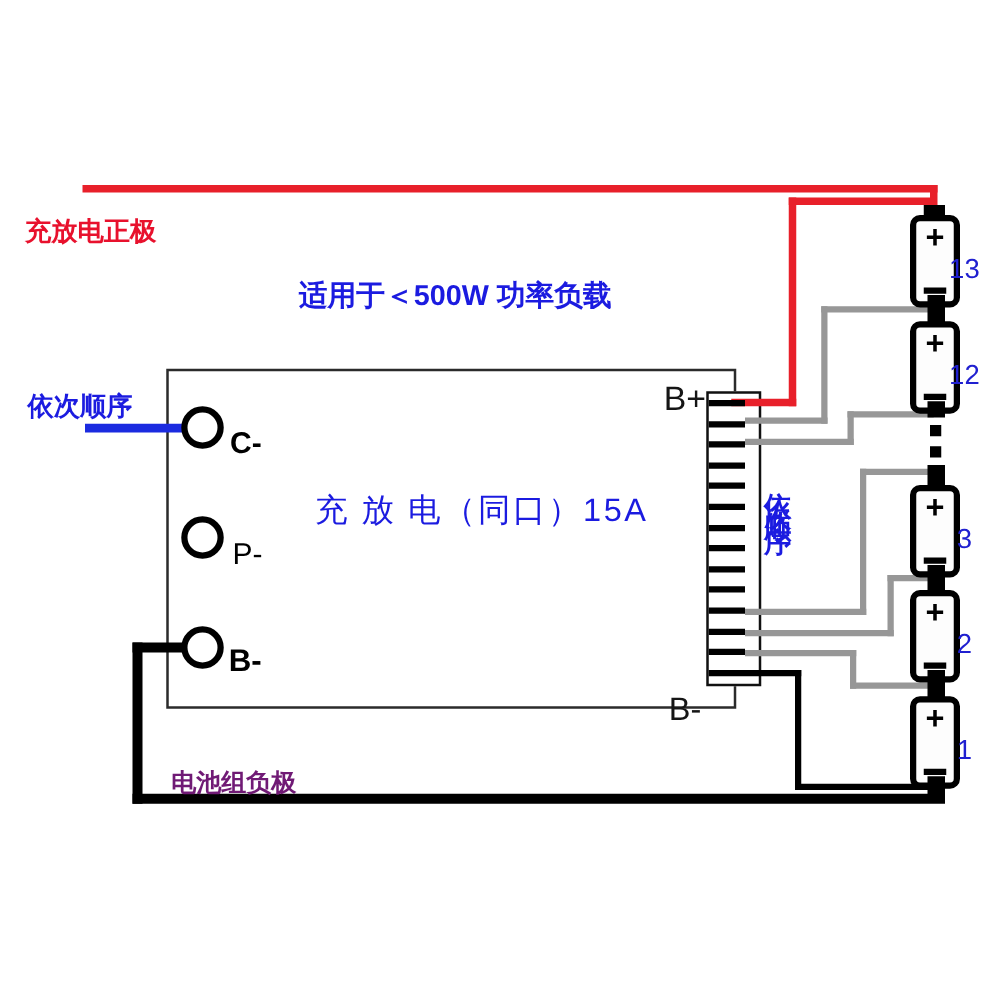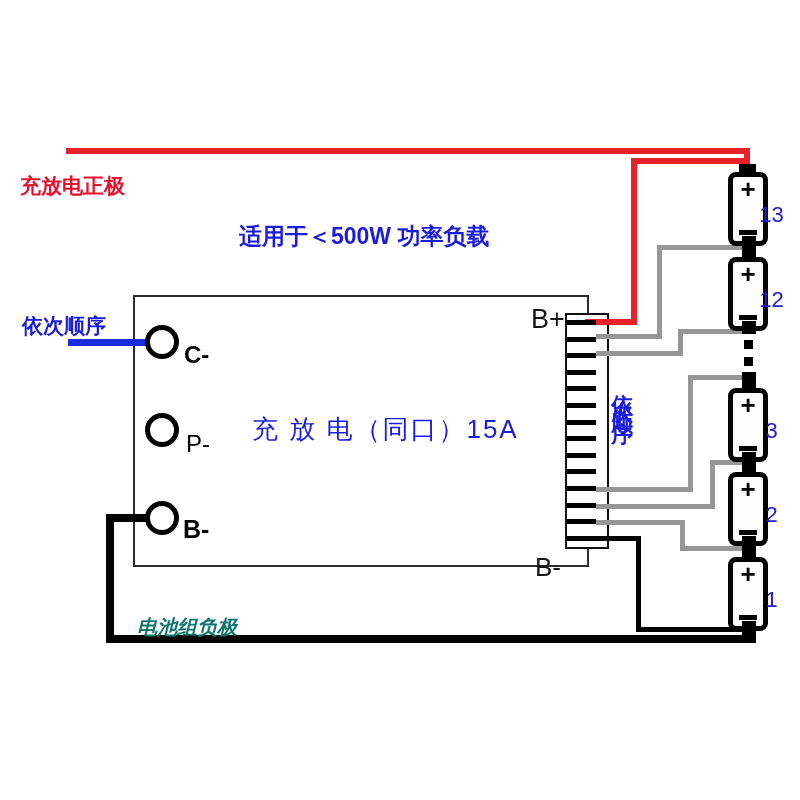--- a/index.html
+++ b/index.html
@@ -40,28 +40,28 @@
   .cell .num{font-size:22px;color:#2020d0;line-height:1;margin-left:47px;}
   .cell .minusbar{width:18px;height:5px;background:#000;}
   .nub{position:absolute;background:#000;}
   .dash{position:absolute;width:9px;height:9px;background:#000;}
   
   .lbl{position:absolute;line-height:1.15;white-space:nowrap;margin-top:12px;}
   .lbl-red{color:#e8112d;font-weight:bold;font-size:21px;}
   .lbl-blue{color:#1b1be0;font-weight:bold;font-size:21px;}
   #power-note{left:239px;top:211px;font-size:23px;text-align:right;}
   #board-line1{left:252px;top:357px;font-size:26px;font-weight:normal;color:#1b1be0;letter-spacing:1px;}
-  #board-line2{left:252px;top:403px;font-size:26px;font-weight:normal;color:#1b1be0;letter-spacing:2px;}
+  #board-line2{left:252px;top:382px;font-size:26px;font-weight:normal;color:#1b1be0;letter-spacing:2px;}
   #bplus{left:531px;top:292px;font-size:27px;color:#151515;font-weight:normal;}
   #bminus{left:535px;top:541px;font-size:26px;color:#151515;font-weight:normal;}
   #seq{
     left:610px;top:364px;font-size:22px;color:#1b1be0;font-weight:bold;
     writing-mode:vertical-rl;text-orientation:upright;letter-spacing:9px;
   }
-  #pack-neg{left:137px;top:604px;font-size:20px;font-weight:bold;color:#0f766e;font-style:italic;}
+  #pack-neg{left:137px;top:604px;font-size:20px;font-weight:bold;color:#701a75;}
   #t-c{left:184px;top:329px;font-size:24px;font-weight:bold;}
   #t-p{left:186px;top:418px;font-size:24px;font-weight:normal;}
   #t-b{left:183px;top:503px;font-size:25px;font-weight:bold;}
 </style>
 </head>
 <body>
 
 <div id="stage">
 
   <div id="board"></div>

